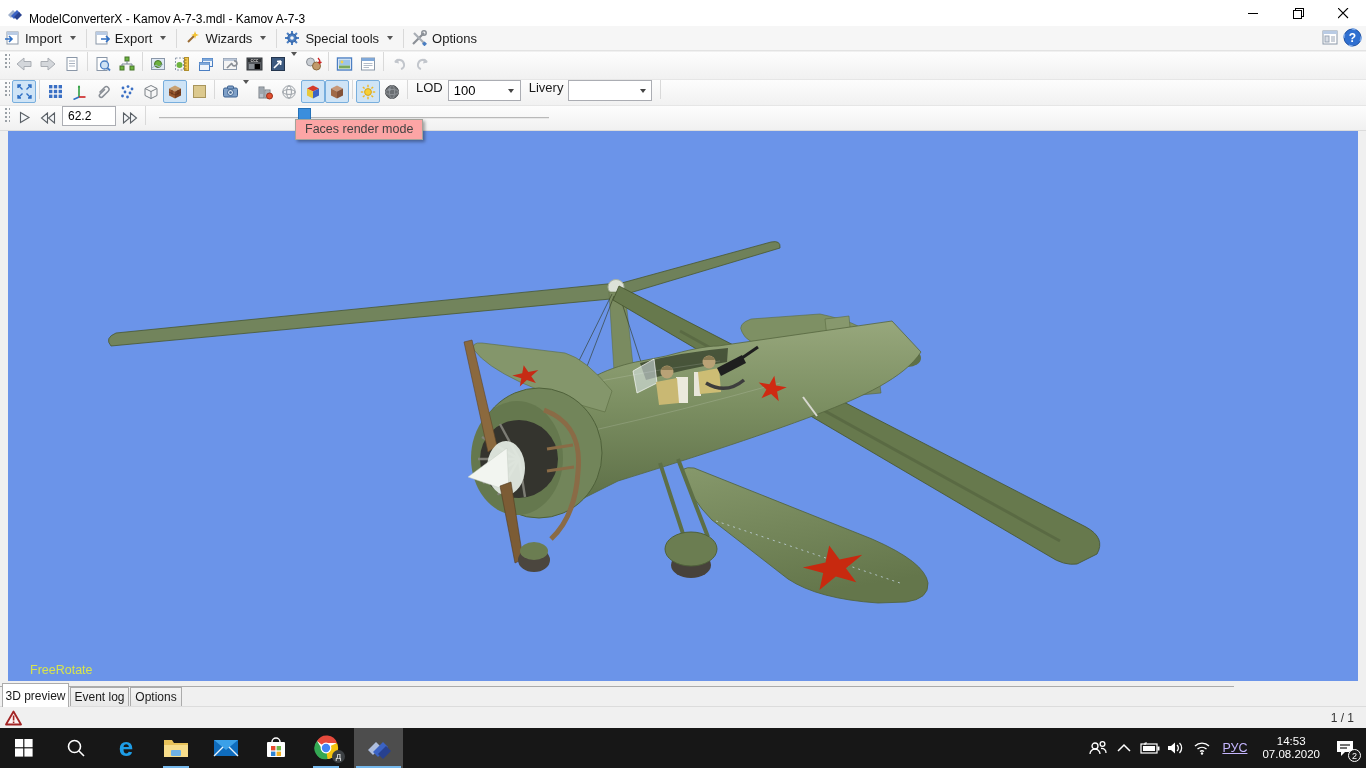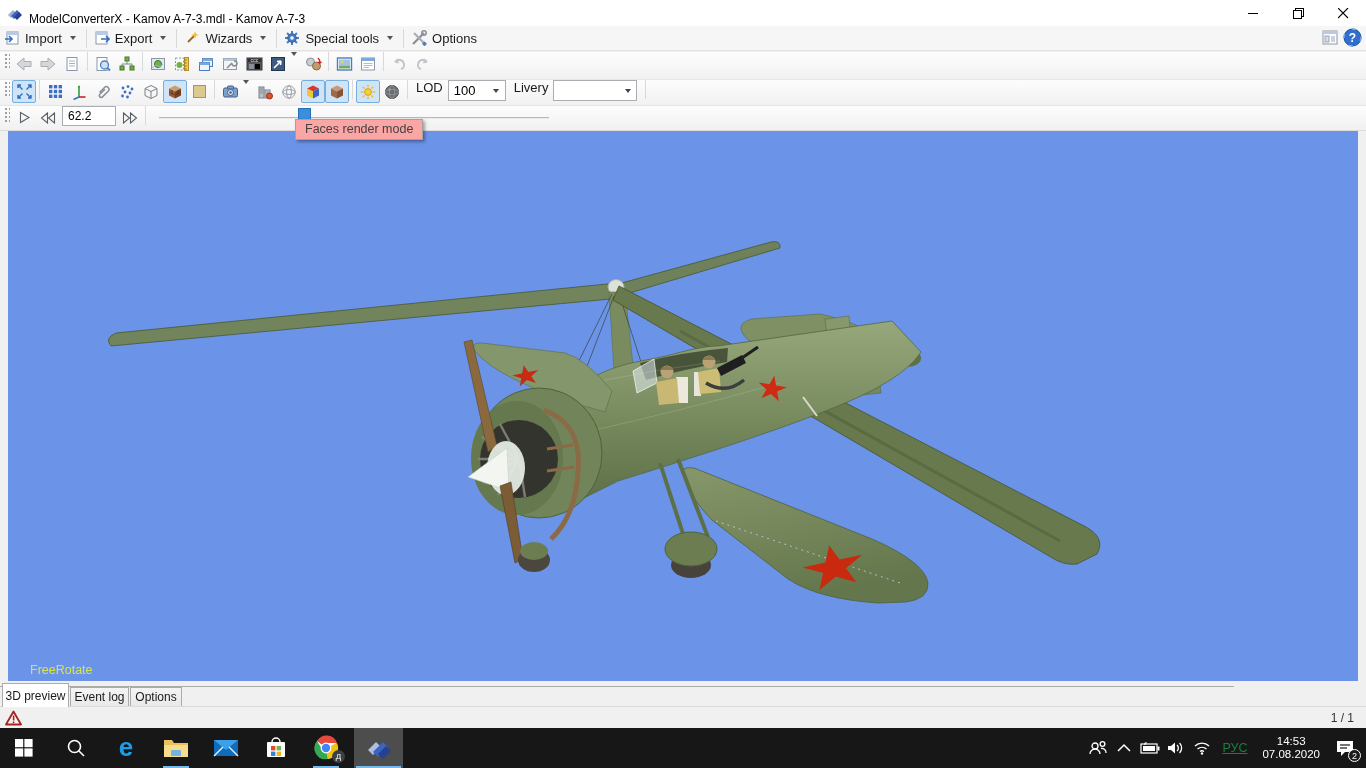--- a/index.html
+++ b/index.html
@@ -80,21 +80,21 @@
   
   .taskbar { position:absolute; left:0; top:728px; width:1366px; height:40px; background:#171717;
              display:flex; align-items:center; }
   .tb-ico { width:44px; height:40px; display:flex; align-items:center; justify-content:center;
             position:relative; }
   .tb-ico .runline { position:absolute; left:9px; right:9px; bottom:0; height:2px; background:#76b9ed; }
   .tb-ico.active { background:#4d4d4d; }
   .tb-ico.active .runline { left:2px; right:2px; }
   .tray { position:absolute; right:0; top:0; height:40px; display:flex; align-items:center; }
   .tray-ico { width:26px; height:40px; display:flex; align-items:center; justify-content:center; position:relative; }
-  .tray-lang { font-size:12.5px; color:#15803d; padding:0 7px;text-decoration:underline; }
+  .tray-lang { font-size:12.5px; color:#c4b5fd; padding:0 7px;text-decoration:underline; }
   .tray-clock { color:#fff; font-size:11.5px; text-align:center; line-height:13px; padding:0 8px; }
   .badge { position:absolute; right:1px; bottom:6px; min-width:13px; height:13px; border-radius:7px;
            background:#1b1b1b; border:1px solid #fff; color:#fff; font-size:9px; display:flex;
            align-items:center; justify-content:center; padding:0 2px; }
 </style>
 </head>
 <body>
 
 <div class="screen">
 
@@ -457,21 +457,21 @@
     <div class="tbtn">
       <svg width="16" height="16" viewBox="0 0 16 16">
           <circle cx="8" cy="8" r="6.5" fill="#6a6e72" stroke="#45484c"></circle>
           <ellipse cx="8" cy="8" rx="6.5" ry="2.6" fill="none" stroke="#8d9196"></ellipse>
           <ellipse cx="8" cy="8" rx="2.6" ry="6.5" fill="none" stroke="#8d9196"></ellipse>
           <circle cx="5.5" cy="5.5" r="1.6" fill="#9aa0a6" opacity="0.7"></circle>
         </svg>
     </div>
     <span class="vsep"></span>
     <span class="tlabel">LOD</span>
-    <div class="combo" style="width:58px;">
+    <div class="combo" style="width:73px;">
       <span class="cval">100</span>
       <span class="cbtn"></span>
     </div>
     <span class="tlabel" style="margin-left:8px;">Livery</span>
     <div class="combo" style="width:84px;">
       <span class="cval"></span>
       <span class="cbtn"></span>
     </div>
     <span class="vsep" style="margin-left:8px;"></span>
   </div>

